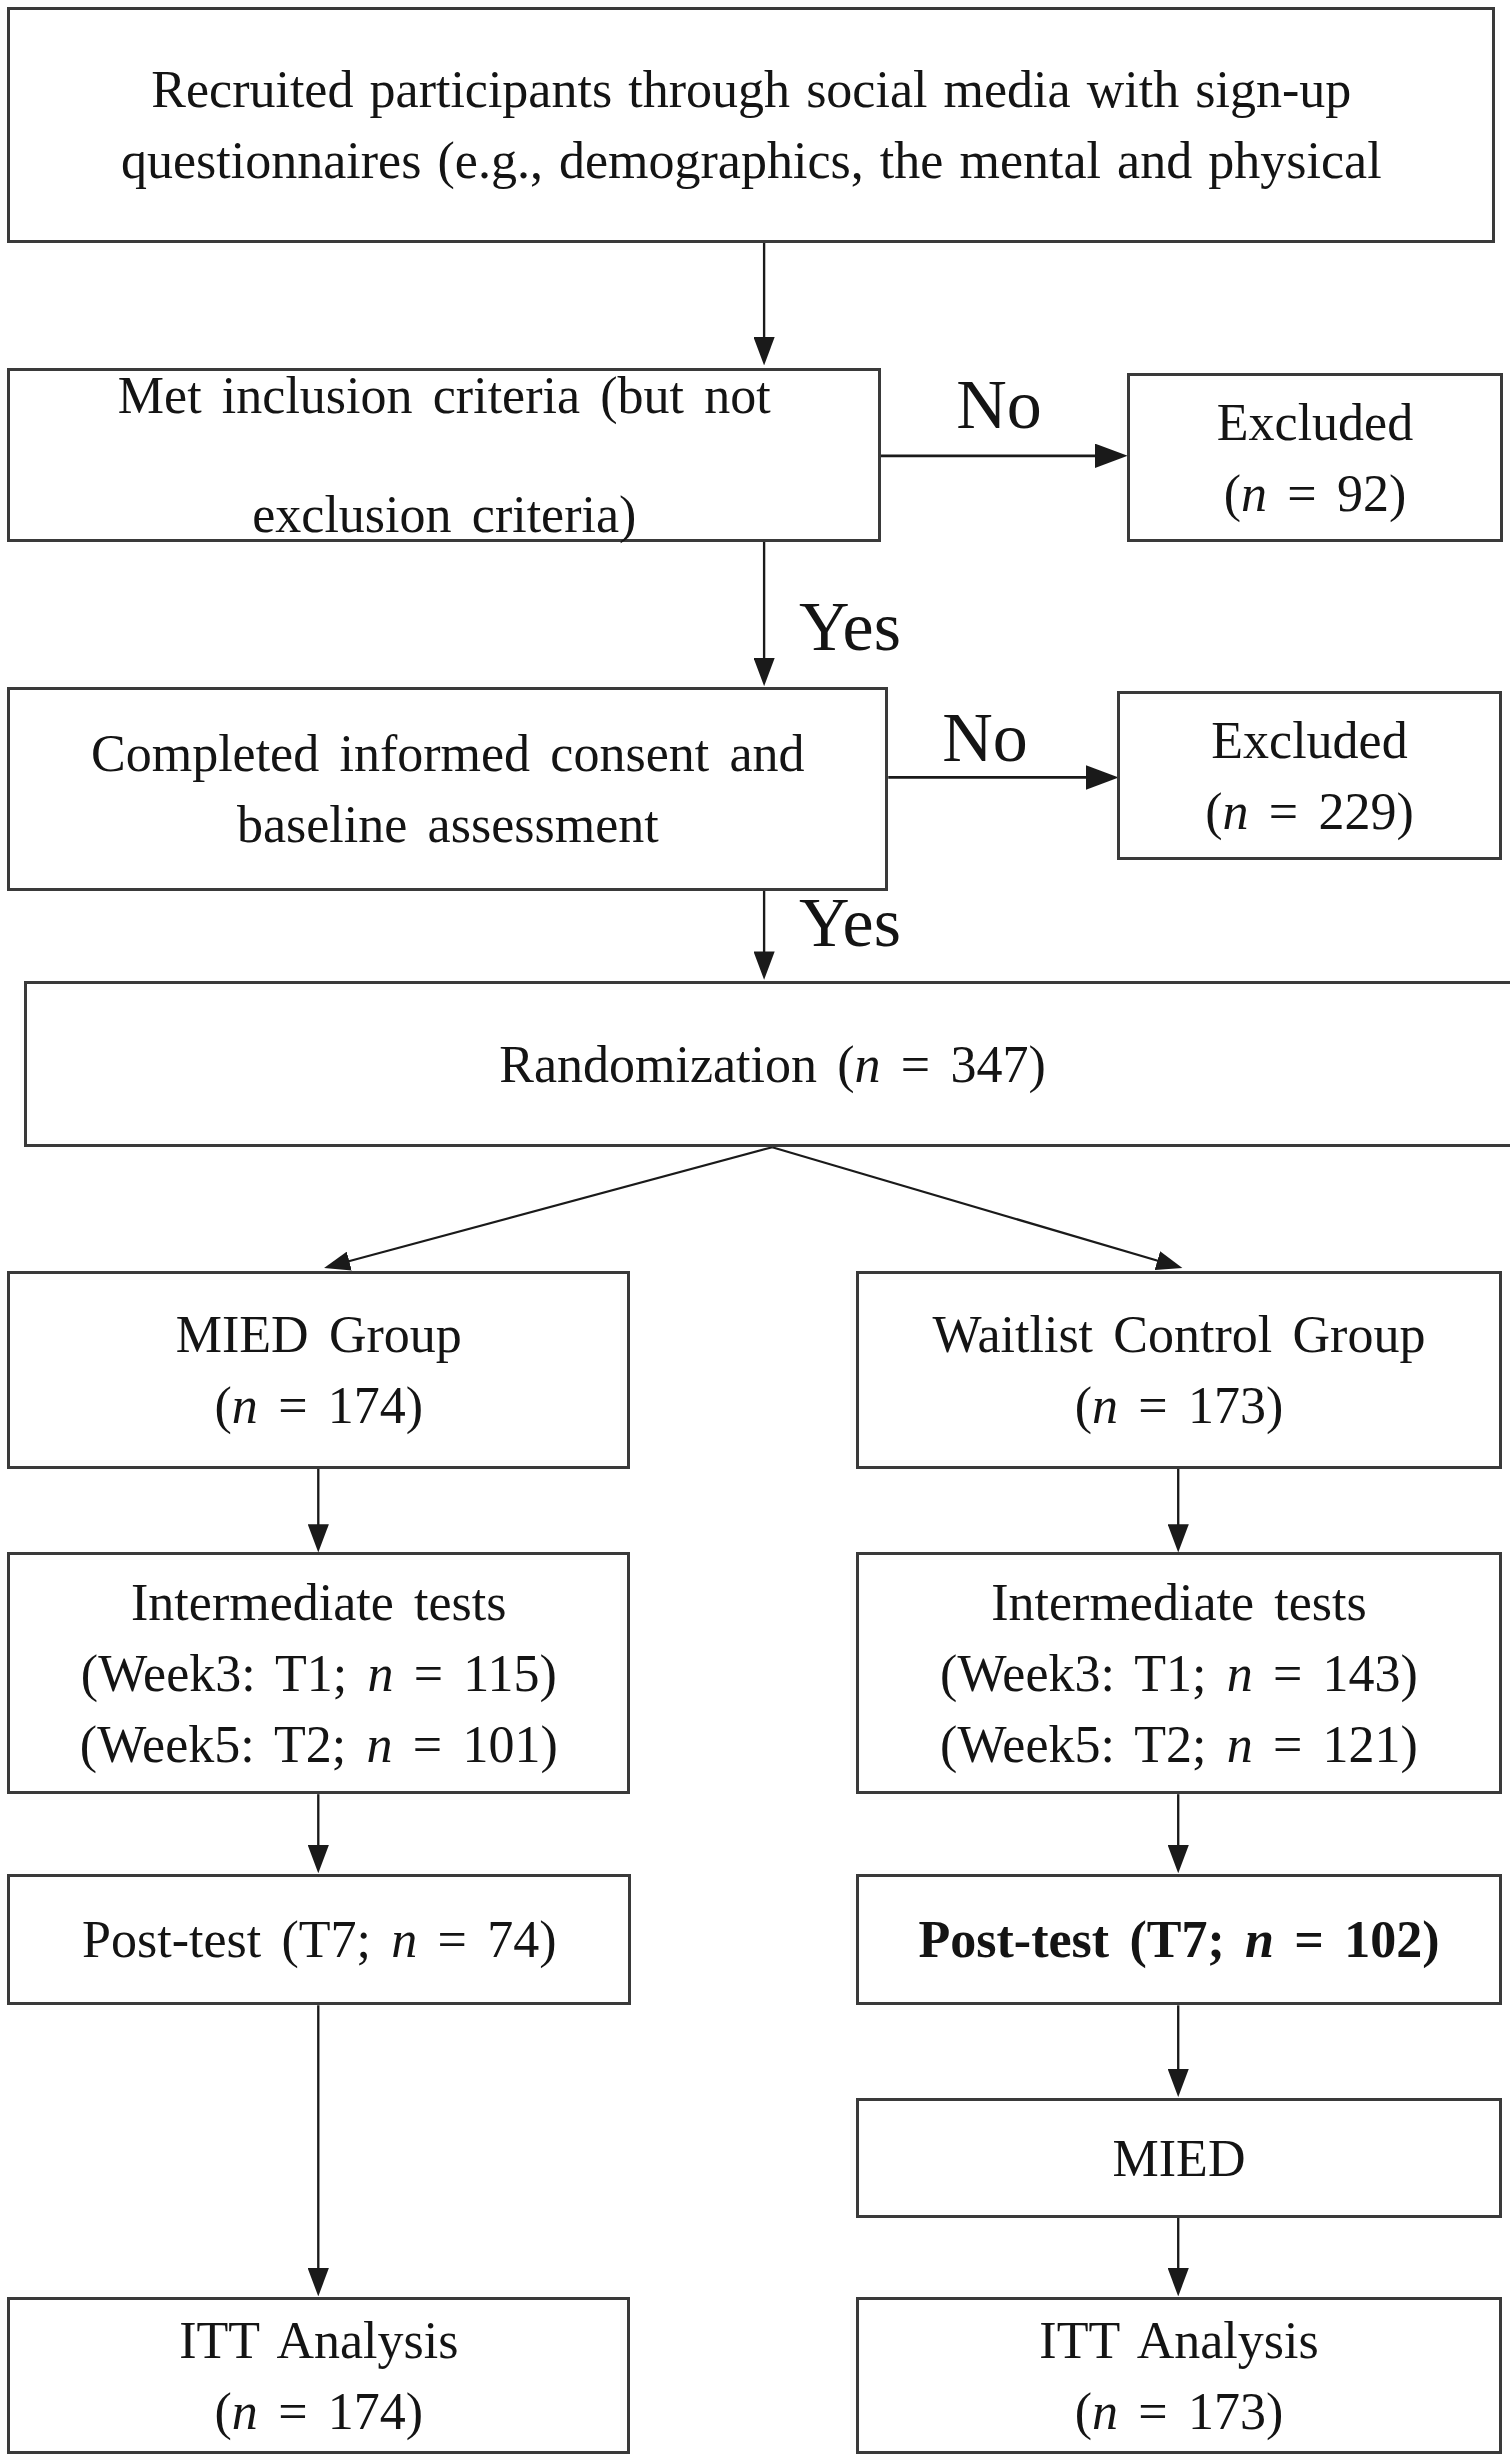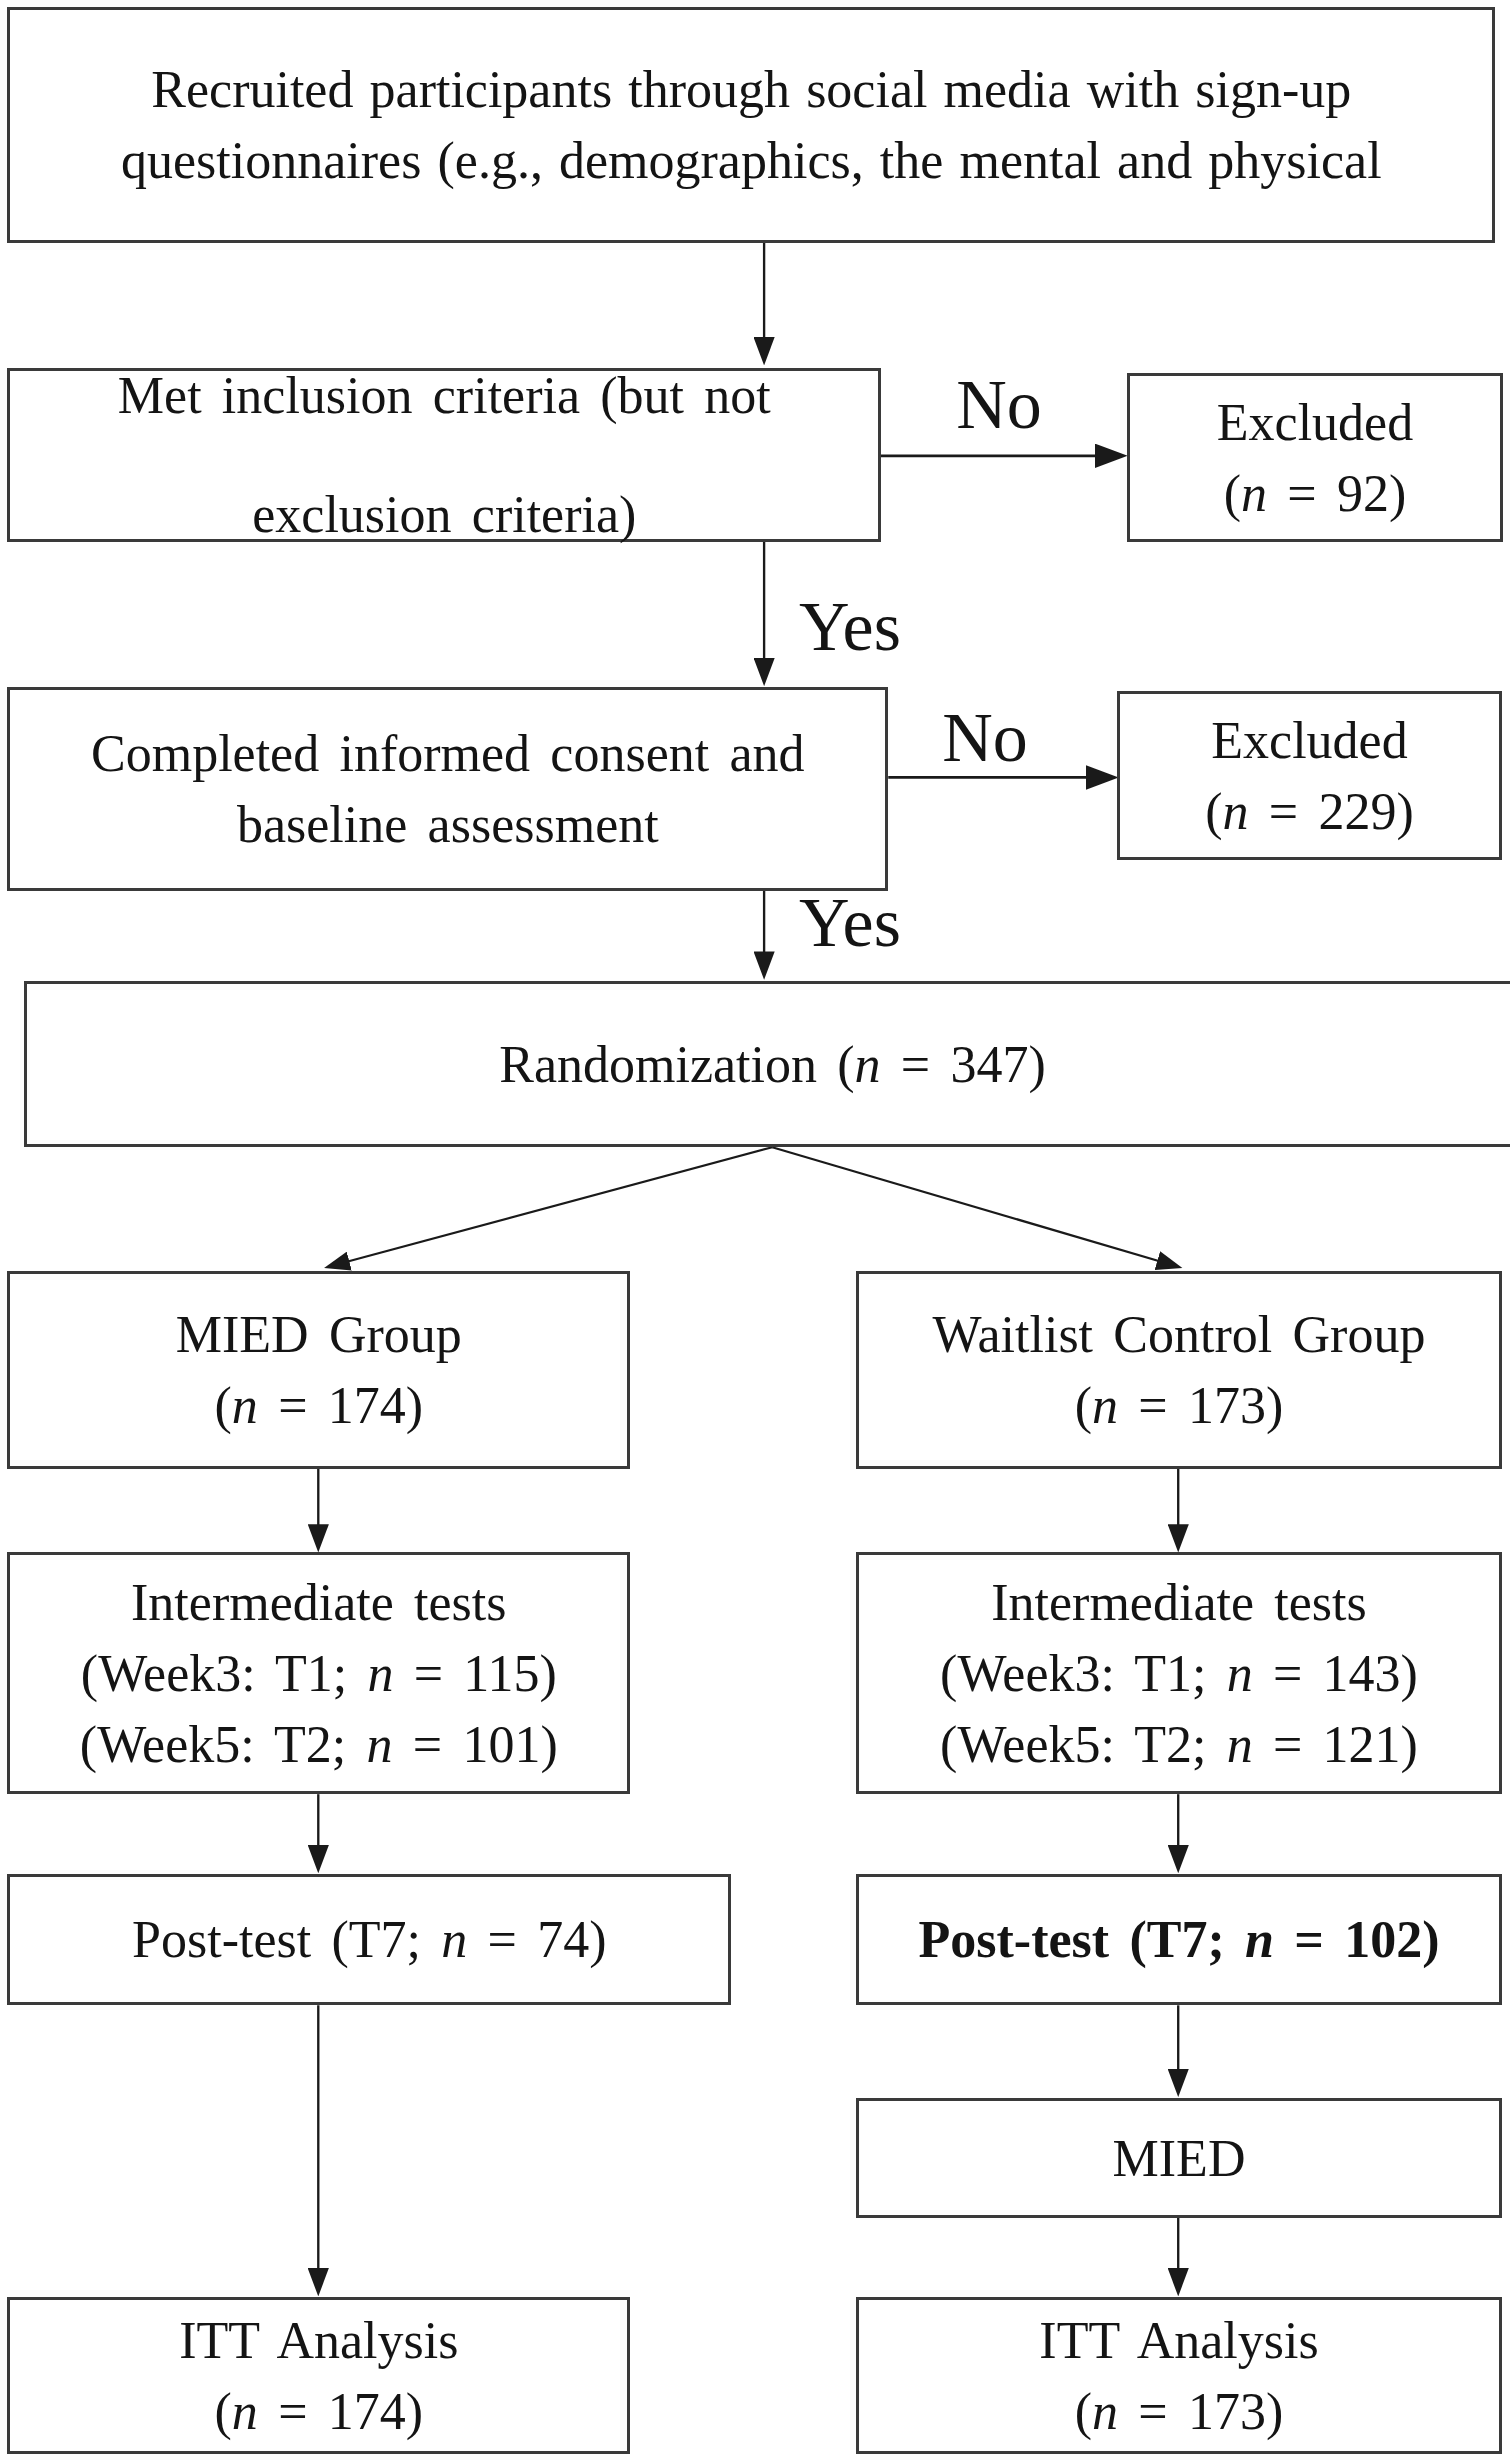--- a/index.html
+++ b/index.html
@@ -114,21 +114,21 @@
     <span class="line">Intermediate tests</span>
     <span class="line">(Week3: T1; <i>n</i> = 115)</span>
     <span class="line">(Week5: T2; <i>n</i> = 101)</span>
   </div>
   <div class="node" style="left:856px; top:1552px; width:646px; height:242px;">
     <span class="line">Intermediate tests</span>
     <span class="line">(Week3: T1; <i>n</i> = 143)</span>
     <span class="line">(Week5: T2; <i>n</i> = 121)</span>
   </div>
 
-  <div class="node" style="left:7.3px; top:1874px; width:724px; height:131px;">
+  <div class="node" style="left:7.3px; top:1874px; width:624px; height:131px;">
     <span class="line">Post-test (T7; <i>n</i> = 74)</span>
   </div>
   <div class="node" style="left:856px; top:1874px; width:646px; height:131px;font-weight:bold;">
     <span class="line">Post-test (T7; <i>n</i> = 102)</span>
   </div>
 
   <div class="node" style="left:856px; top:2098px; width:646px; height:120px;">
     <span class="line">MIED</span>
   </div>
 

